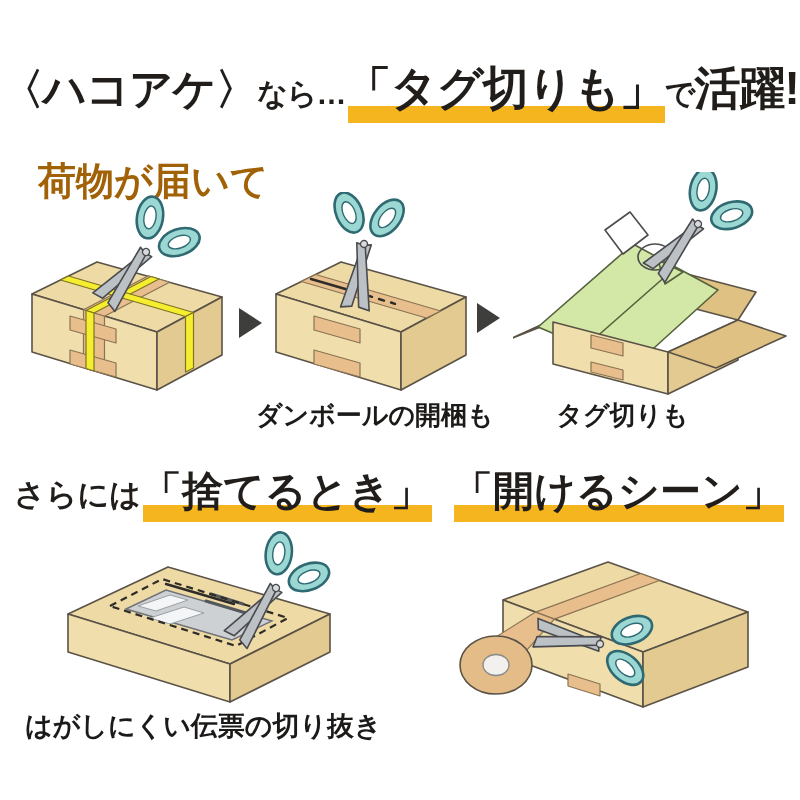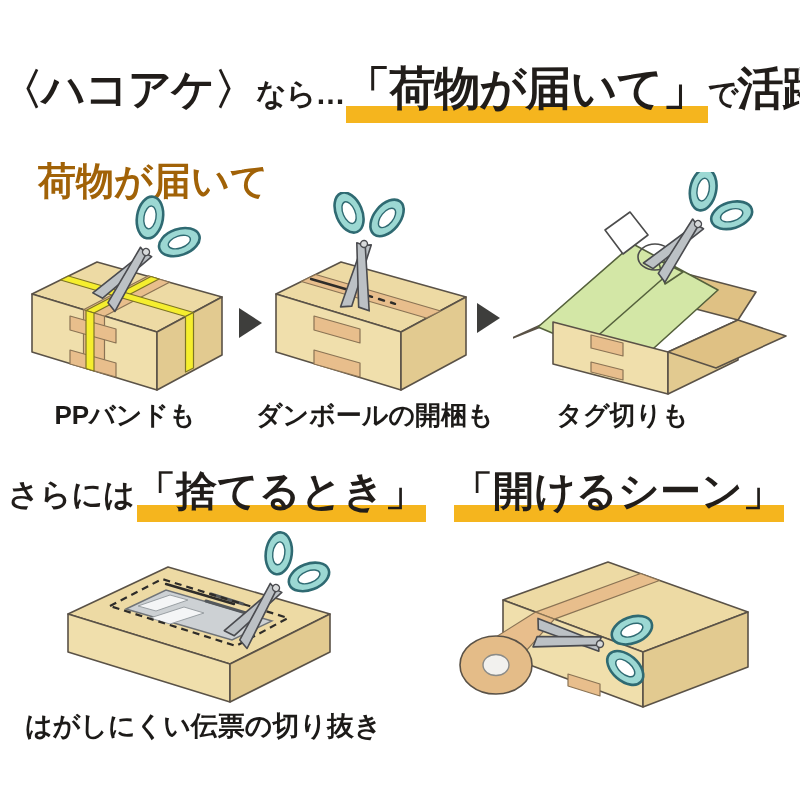--- a/index.html
+++ b/index.html
@@ -15,21 +15,21 @@
   .hl{position:relative;display:inline-block;z-index:0;}
   .hl::after{content:"";position:absolute;left:2px;right:0;bottom:-3px;height:17px;
              background:#F5B51E;z-index:-1;}
 
   .subtitle{position:absolute;top:156px;left:38px;font-size:38px;font-weight:800;color:#a16207;}
 
   
   .sec2{position:absolute;top:464px;white-space:nowrap;color:#211d1a;font-weight:900;}
   .sec2 .lead{font-size:31px;}
   .sec2 .big{font-size:41px;}
-  .sec2-left{left:8px;}
+  .sec2-left{left:14px;}
   .sec2-right{left:452px;}
 
   
   .cap{position:absolute;font-weight:700;color:#1c1a18;text-align:center;font-size:26px;white-space:nowrap;}
   .cap-row1{top:398px;}
   .cap-row2{top:708px;font-size:27px;text-align:right;}
 
   
   .arrow{position:absolute;width:0;height:0;
          border-top:15px solid transparent;border-bottom:15px solid transparent;
@@ -74,21 +74,21 @@
       </g>
       <g id="scissors">
         <use href="#sc-half" transform="rotate(15)"></use>
         <use href="#sc-half" transform="scale(-1,1) rotate(15)"></use>
         <circle class="screw" r="3.5"></circle>
       </g>
     </defs>
   </svg>
 
   <div class="title">
-    <span class="t-brand">〈ハコアケ〉</span><span class="t-small">なら…</span><span class="t-big hl">「荷物が届いて」</span><span class="t-small">で</span><span class="t-big">活躍!</span>
+    <span class="t-brand">〈ハコアケ〉</span><span class="t-small">なら…</span><span class="t-big hl">「タグ切りも」</span><span class="t-small">で</span><span class="t-big">活躍!</span>
   </div>
 
   <div class="subtitle">荷物が届いて</div>
 
   <svg class="ill" style="left:22px;top:192px" width="212" height="208" viewBox="0 0 212 208" role="img">
     <g>
       <polygon class="box-top" points="10,102 75,70 200,105 135,140"></polygon>
       <polygon class="box-front" points="10,102 135,140 135,198 10,160"></polygon>
       <polygon class="box-side" points="135,140 200,105 200,163 135,198"></polygon>
       <polygon class="tape" points="61.5,117.8 82.5,124.2 147.5,90.2 126.5,83.8"></polygon>
@@ -136,21 +136,20 @@
       <ellipse class="string" cx="142" cy="85" rx="17" ry="13"></ellipse>
       <polygon class="box-front" points="40,150 155,180 155,222 40,192"></polygon>
       <polygon class="box-side" points="155,180 225,148 225,188 155,222"></polygon>
       <polygon class="flap" points="155,180 225,148 273,164 203,196"></polygon>
       <polygon class="tape" points="78,163 110,171 110,184 78,176"></polygon>
       <polygon class="tape" points="78,190 110,198 110,208 78,200"></polygon>
     </g>
     <use href="#scissors" transform="translate(185,52) rotate(42)"></use>
   </svg>
 
-  <div class="cap cap-row1" style="left:25px;width:200px">PPバンドも</div>
   <div class="cap cap-row1" style="left:520px;width:205px">タグ切りも</div>
   <div class="cap cap-row1" style="left:256px;width:215px">ダンボールの開梱も</div>
 
   <div class="sec2 sec2-left">
     <span class="lead">さらには</span><span class="big hl">「捨てるとき」</span>
   </div>
   <div class="sec2 sec2-right">
     <span class="big hl">「開けるシーン」</span>
   </div>
 

